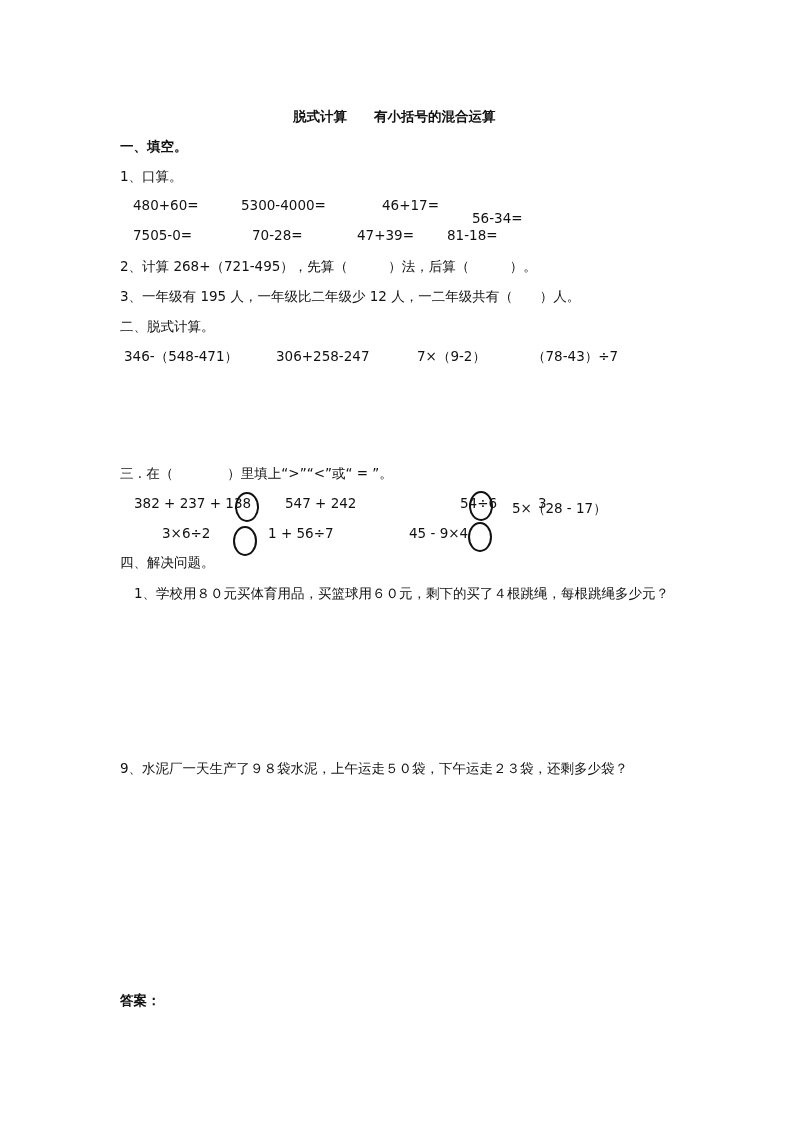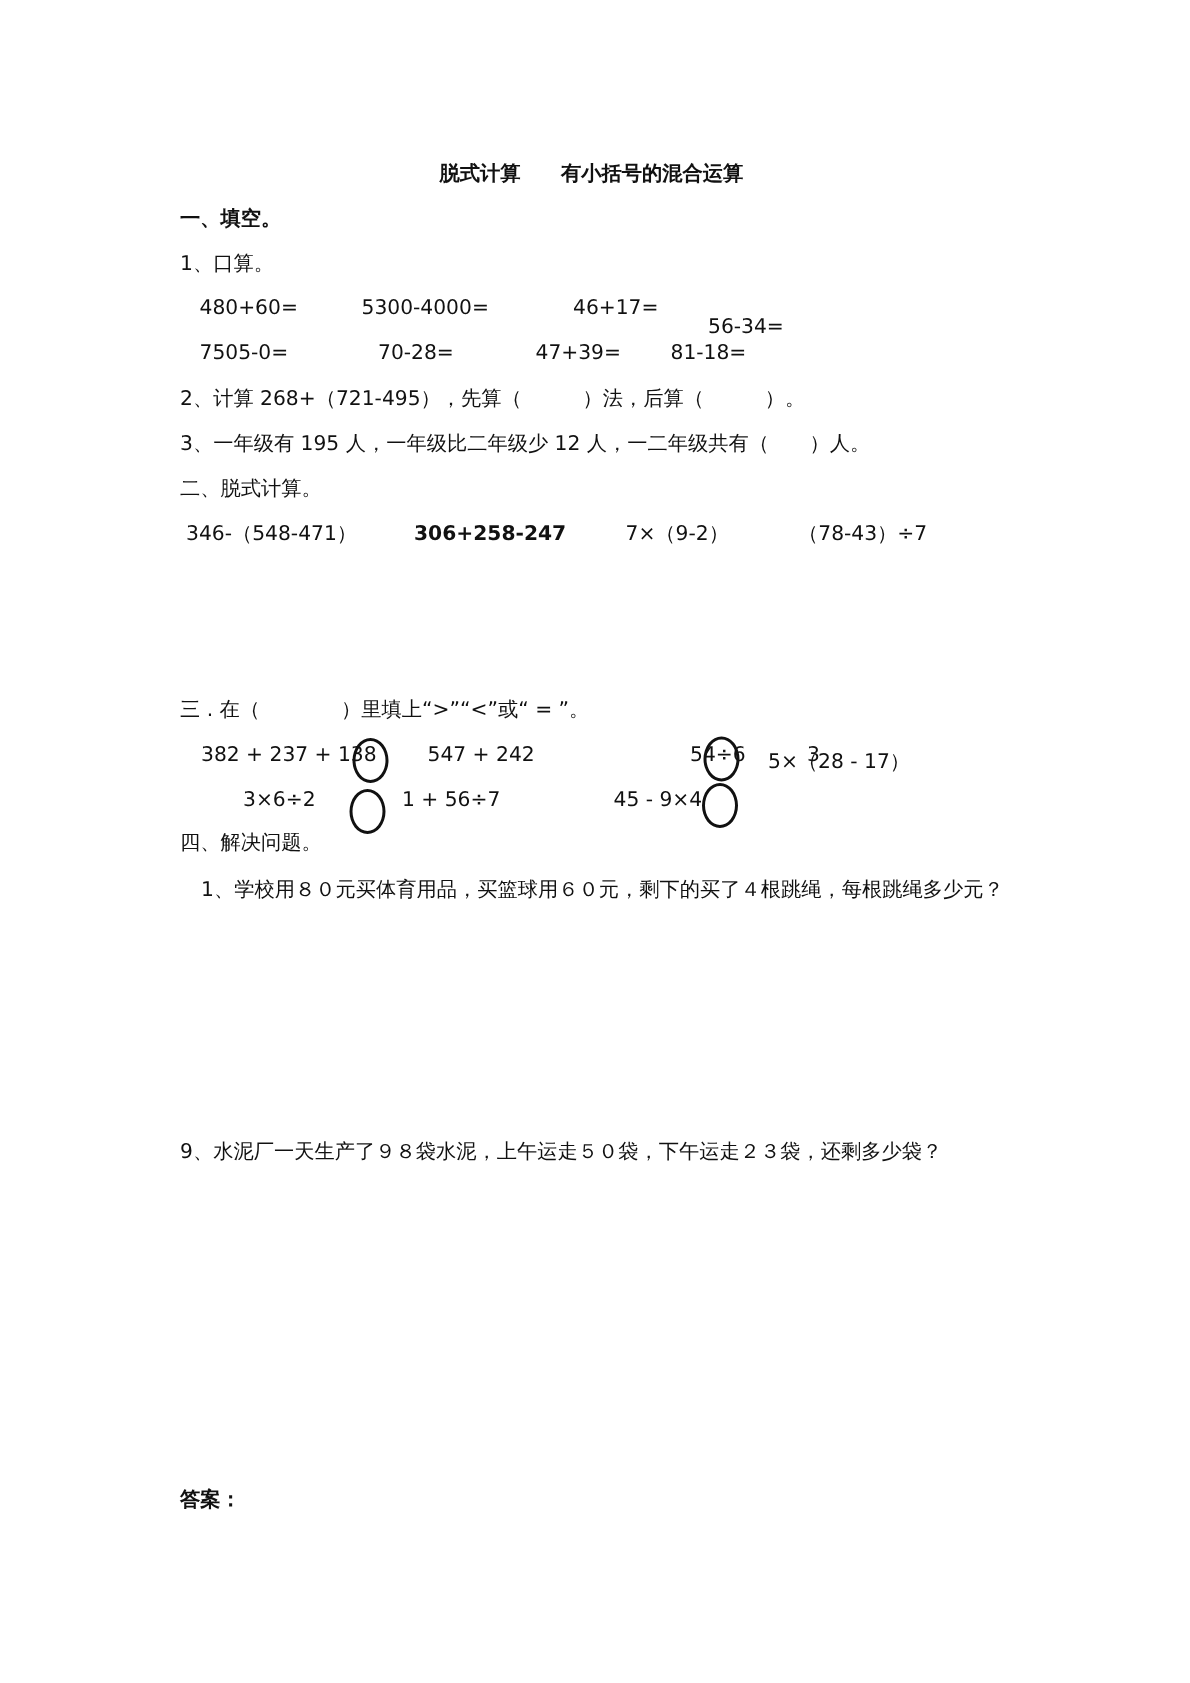--- a/index.html
+++ b/index.html
@@ -28,21 +28,21 @@
   <div class="abs" style="left:133px; top:226px;">7505-0=</div>
   <div class="abs" style="left:252px; top:226px;">70-28=</div>
   <div class="abs" style="left:357px; top:226px;">47+39=</div>
   <div class="abs" style="left:447px; top:226px;">81-18=</div>
 
   <div class="abs" style="left:120px; top:257px;">2、计算 268+（721-495），先算（　　　）法，后算（　　　）。</div>
   <div class="abs" style="left:120px; top:287px;">3、一年级有 195 人，一年级比二年级少 12 人，一二年级共有（　　）人。</div>
 
   <div class="abs" style="left:120px; top:317px;">二、脱式计算。</div>
   <div class="abs" style="left:124px; top:347px;">346-（548-471）</div>
-  <div class="abs" style="left:276px; top:347px;font-weight:bold;">306+258-247</div>
+  <div class="abs" style="left:276px; top:347px;">306+258-247</div>
   <div class="abs" style="left:417px; top:347px;">7×（9-2）</div>
   <div class="abs" style="left:517px; top:347px;margin-left:15px;">（78-43）÷7</div>
 
   <div class="abs" style="left:120px; top:464px;">三 . 在（　　　　）里填上“&gt;”“&lt;”或“ = ”。</div>
 
   <div class="abs" style="left:134px; top:494px;">382 + 237 + 138</div>
   <div class="circle" style="left:235px; top:492px;"></div>
   <div class="abs" style="left:285px; top:494px;">547 + 242</div>
   <div class="abs" style="left:436px; top:494px;margin-left:24px;">54÷6</div>
   <div class="circle" style="left:469px; top:491px;"></div>

